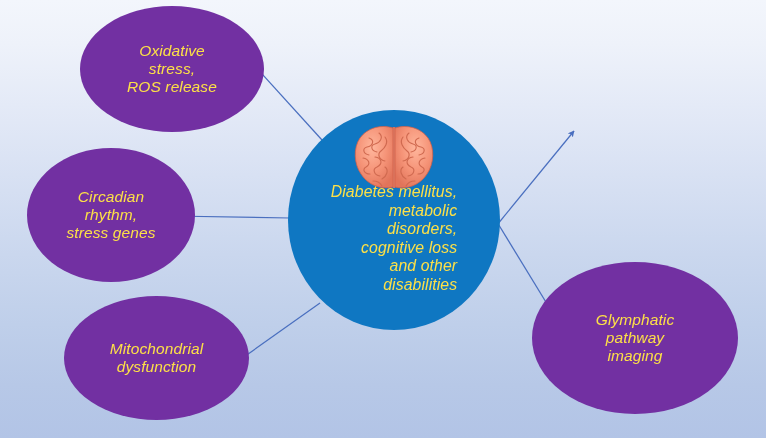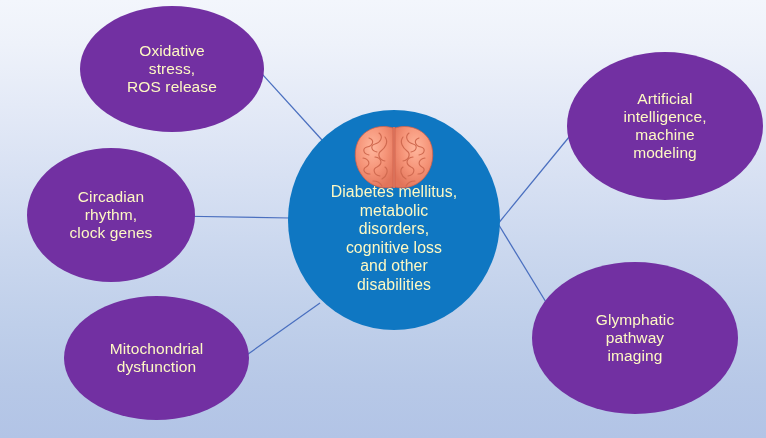--- a/index.html
+++ b/index.html
@@ -29,23 +29,24 @@
     width: 766px;
     height: 438px;
   }
   .node {
     position: absolute;
     display: flex;
     align-items: center;
     justify-content: center;
     text-align: center;
     border-radius: 50%;
-    color: #fef9c3;
+    color: #fde047;
     box-sizing: border-box;
     line-height: 1.17;
+    font-style: italic;
   }
   .node-satellite {
     background: #7230a2;
     font-size: 15.5px;
     letter-spacing: 0.1px;
   }
   .node-center {
     background: #0f77c2;
     font-size: 15.8px;
     letter-spacing: 0.1px;
@@ -56,21 +57,21 @@
     white-space: pre-line;
     display: block;
     padding: 0 8px;
   }
   
   #node-oxidative  { left: 80px;  top: 6px;    width: 184px; height: 126px; }
   #node-circadian  { left: 27px;  top: 148px;  width: 168px; height: 134px; }
   #node-mitochondrial { left: 64px; top: 296px; width: 185px; height: 124px; }
   #node-ai         { left: 567px; top: 52px;   width: 196px; height: 148px; }
   #node-glymphatic { left: 532px; top: 262px;  width: 206px; height: 152px; }
-  #node-center     { left: 288px; top: 110px;  width: 212px; height: 220px; }
+  #node-center     { left: 288px; top: 110px;  width: 212px; height: 220px; text-align: right; }
 
   .brain-icon {
     position: absolute;
     left: 50%;
     transform: translateX(-50%);
     top: 14px;
     width: 86px;
     height: 66px;
     pointer-events: none;
   }
@@ -138,34 +139,28 @@
 
   <div class="node node-satellite" id="node-oxidative">
     <span class="node-label">Oxidative
 stress,
 ROS release</span>
   </div>
 
   <div class="node node-satellite" id="node-circadian">
     <span class="node-label">Circadian
 rhythm,
-clock genes</span>
+stress genes</span>
   </div>
 
   <div class="node node-satellite" id="node-mitochondrial">
     <span class="node-label">Mitochondrial
 dysfunction</span>
   </div>
 
-  <div class="node node-satellite" id="node-ai">
-    <span class="node-label">Artificial
-intelligence,
-machine
-modeling</span>
-  </div>
 
   <div class="node node-satellite" id="node-glymphatic">
     <span class="node-label">Glymphatic
 pathway
 imaging</span>
   </div>
 
 </div>
 
 </body></html>

